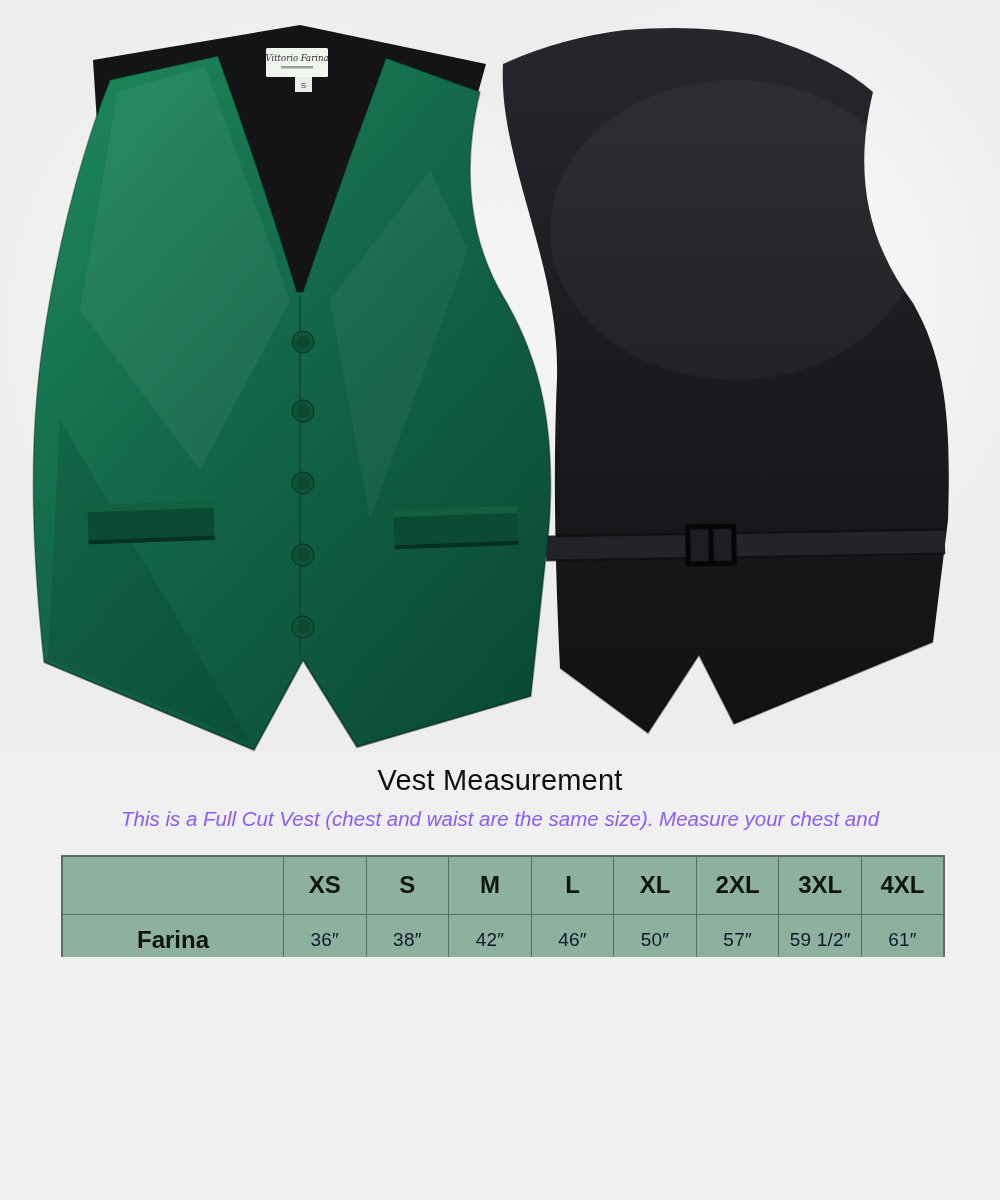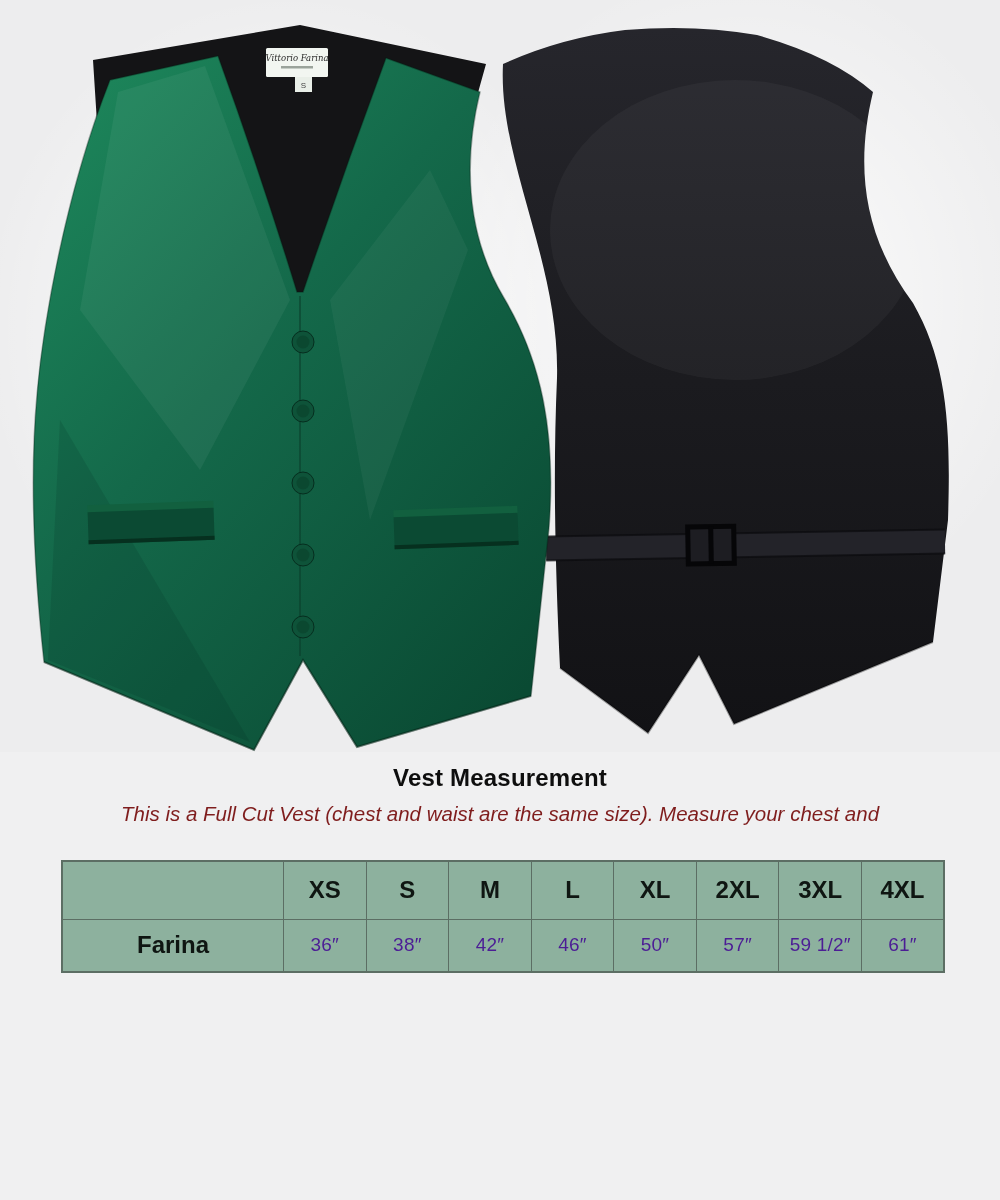--- a/index.html
+++ b/index.html
@@ -2,59 +2,59 @@
 <html style="--page-bg: #f0f0f1; --table-bg: #8db19e; --table-border: #5c6e64;"><head>
 <meta charset="utf-8">
 <style>
   html,body{margin:0;padding:0;}
   body{
     width:1000px;height:1200px;
     background:var(--page-bg,#f0f0f1);
     font-family:"Liberation Sans",sans-serif;
     -webkit-font-smoothing:antialiased;
   }
-  .page{position:relative;width:1000px;height:1200px;overflow:hidden;}
+  .page{position:relative;width:1000px;height:957px;overflow:hidden;}
 
   
   .hero{
     position:relative;width:1000px;height:752px;
     background:
       radial-gradient(ellipse 430px 470px at 290px 330px, rgba(255,255,255,.95), rgba(255,255,255,0) 72%),
       radial-gradient(ellipse 430px 470px at 745px 300px, rgba(255,255,255,.85), rgba(255,255,255,0) 72%),
       #ededee;
   }
   .hero svg{position:absolute;left:0;top:0;display:block;}
 
   
   .title{
     margin:12px 16px 0;text-align:center;
-    font-size:24px;font-weight:700;color:#0e0e0e;letter-spacing:.2px;
+    font-size:29px;font-weight:400;color:#0e0e0e;letter-spacing:.2px;
   }
   .desc{
     margin:7px auto 8px;width:920px;text-align:center;
-    font-style:italic;font-size:20.5px;line-height:1.42;color:#7f1d1d;font-weight:500;
+    font-style:italic;font-size:20.5px;line-height:1.42;color:#8b5cf6;font-weight:500;
   }
 
   
   .size-table{
-    margin:32px 0 0 61px;
+    margin:22px 0 0 61px;
     width:884px;table-layout:fixed;
     border-collapse:collapse;
     background:var(--table-bg,#8db19e);
     border:2px solid var(--table-border,#5c6e64);
   }
   .size-table th,.size-table td{
     border:1px solid var(--table-border,#5c6e64);
     text-align:center;vertical-align:middle;padding:0;
   }
   .size-table thead tr{height:58px;}
   .size-table tbody tr{height:53px;}
   .size-table th{font-size:24px;font-weight:800;color:#0f1612;}
   .size-table th:first-child{width:220px;}
-  .size-table td{font-size:19px;font-weight:400;color:#4c1d95;letter-spacing:.2px;text-align:center;}
+  .size-table td{font-size:19px;font-weight:400;color:#0f172a;letter-spacing:.2px;text-align:center;}
 </style>
 </head>
 <body>
 
 <div class="page">
 
   <section class="hero">
     <svg width="1000" height="752" viewBox="0 0 1000 752">
       <defs>
         <linearGradient id="gGreen" x1="0" y1="0" x2="0.85" y2="1">

